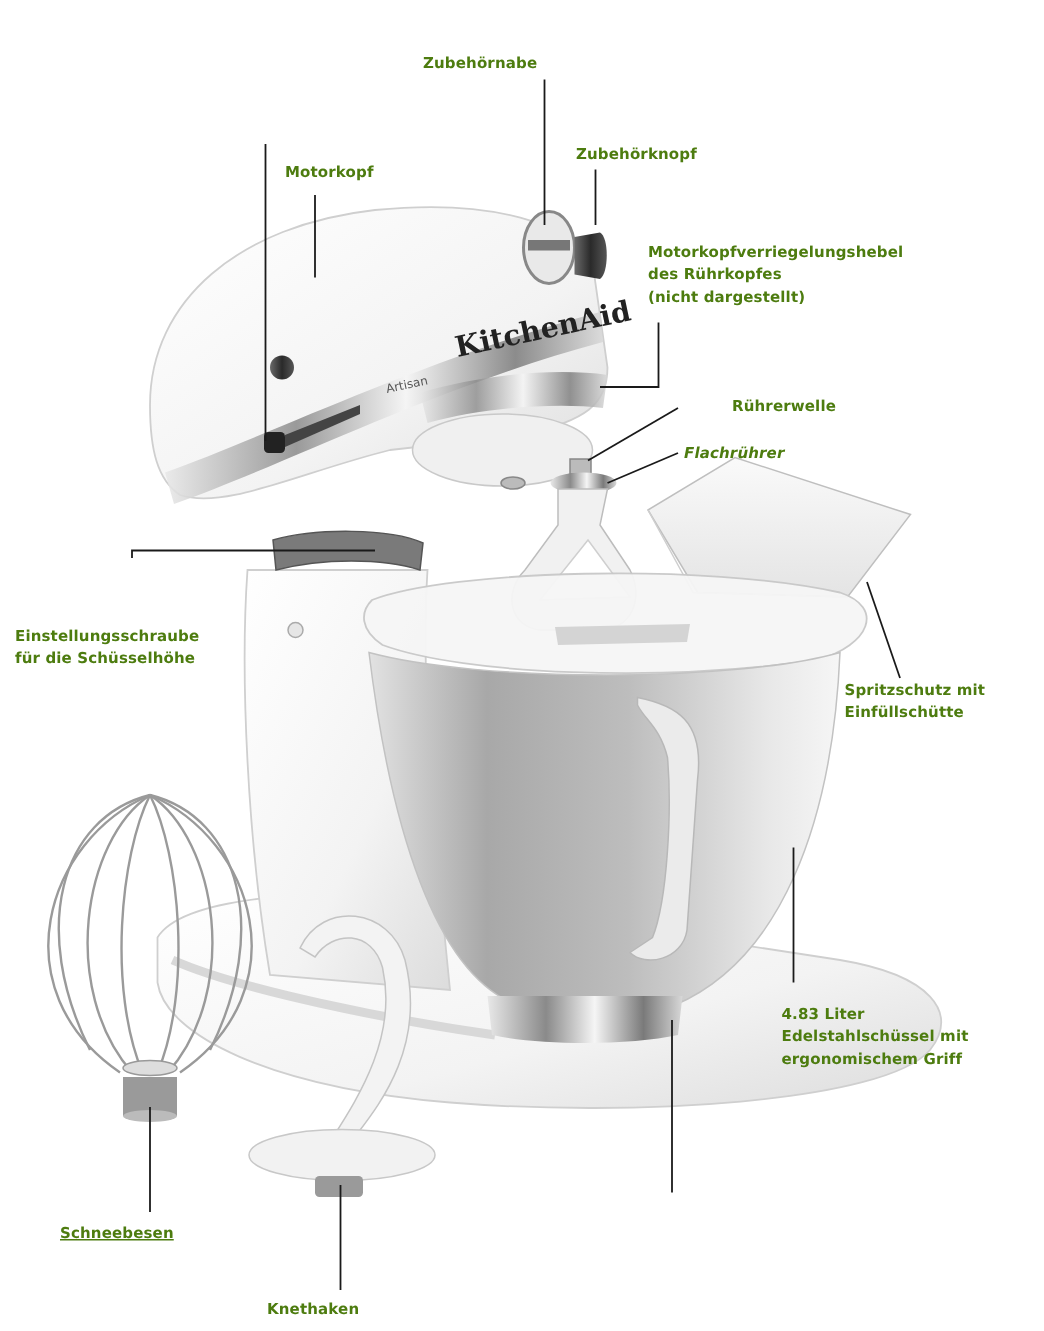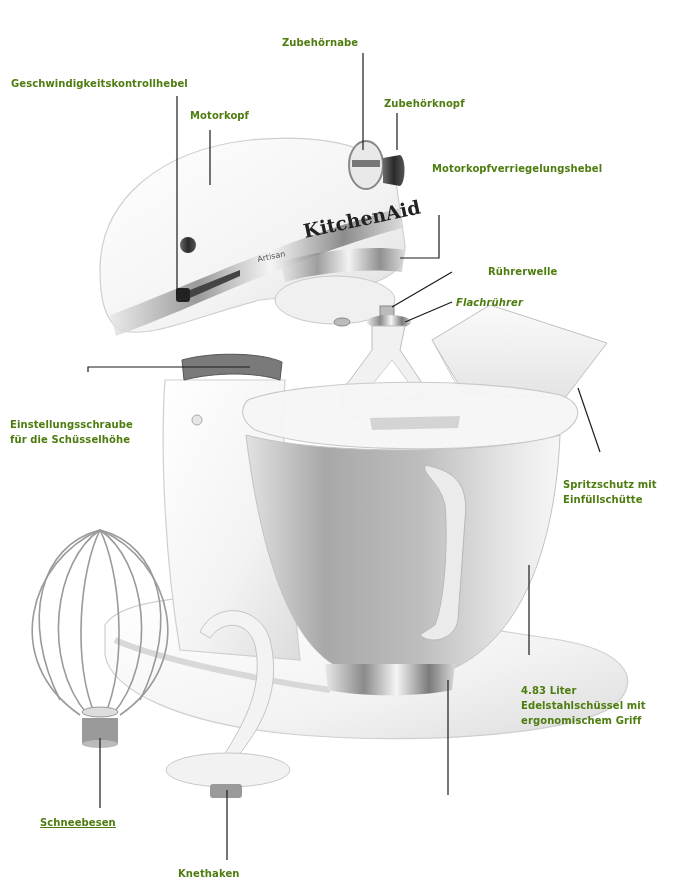--- a/index.html
+++ b/index.html
@@ -142,42 +142,43 @@
       <line x1="100" y1="738" x2="100" y2="808"></line>
       <line x1="227" y1="790" x2="227" y2="860"></line>
       <line x1="448" y1="680" x2="448" y2="795"></line>
     </g>
 
     <text x="305" y="238" font-family="DejaVu Serif, serif" font-weight="bold" font-size="19" fill="#222" transform="rotate(-12 305 238)">KitchenAid</text>
     <text x="258" y="262" font-family="DejaVu Sans, sans-serif" font-size="8" fill="#555" transform="rotate(-12 258 262)">Artisan</text>
   </svg>
 
   <div class="lbl" style="left:282px; top:35px;">Zubehörnabe</div>
-  <div class="lbl" style="left:11px; top:76px;">Geschwindigkeitskontrollhebel</div>
   <div class="lbl" style="left:190px; top:108px;">Motorkopf</div>
   <div class="lbl" style="left:384px; top:96px;">Zubehörknopf</div>
 
   <div class="lbl" style="left:432px; top:161px;">
     <span>Motorkopfverriegelungshebel</span>
+    <span>des Rührkopfes</span>
+    <span>(nicht dargestellt)</span>
   </div>
 
   <div class="lbl" style="left:456px; top:264px;margin-left:32px;">Rührerwelle</div>
   <div class="lbl" style="left:456px; top:295px;font-style:italic;">Flachrührer</div>
 
   <div class="lbl" style="left:10px; top:389px;margin-top:28px;">
     <span>Einstellungsschraube</span>
     <span>für die Schüsselhöhe</span>
   </div>
 
-  <div class="lbl" style="left:563px; top:453px;margin-top:24px;">
+  <div class="lbl" style="left:563px; top:453px;">
     <span>Spritzschutz mit</span>
     <span>Einfüllschütte</span>
   </div>
 
-  <div class="lbl" style="left:521px; top:669px;margin-top:14px;">
+  <div class="lbl" style="left:521px; top:669px;">
     <span>4.83 Liter</span>
     <span>Edelstahlschüssel mit</span>
     <span>ergonomischem Griff</span>
   </div>
 
   <div class="lbl" style="left:40px; top:815px;text-decoration:underline;">Schneebesen</div>
   <div class="lbl" style="left:178px; top:866px;">Knethaken</div>
 </div>
 
 </body></html>

